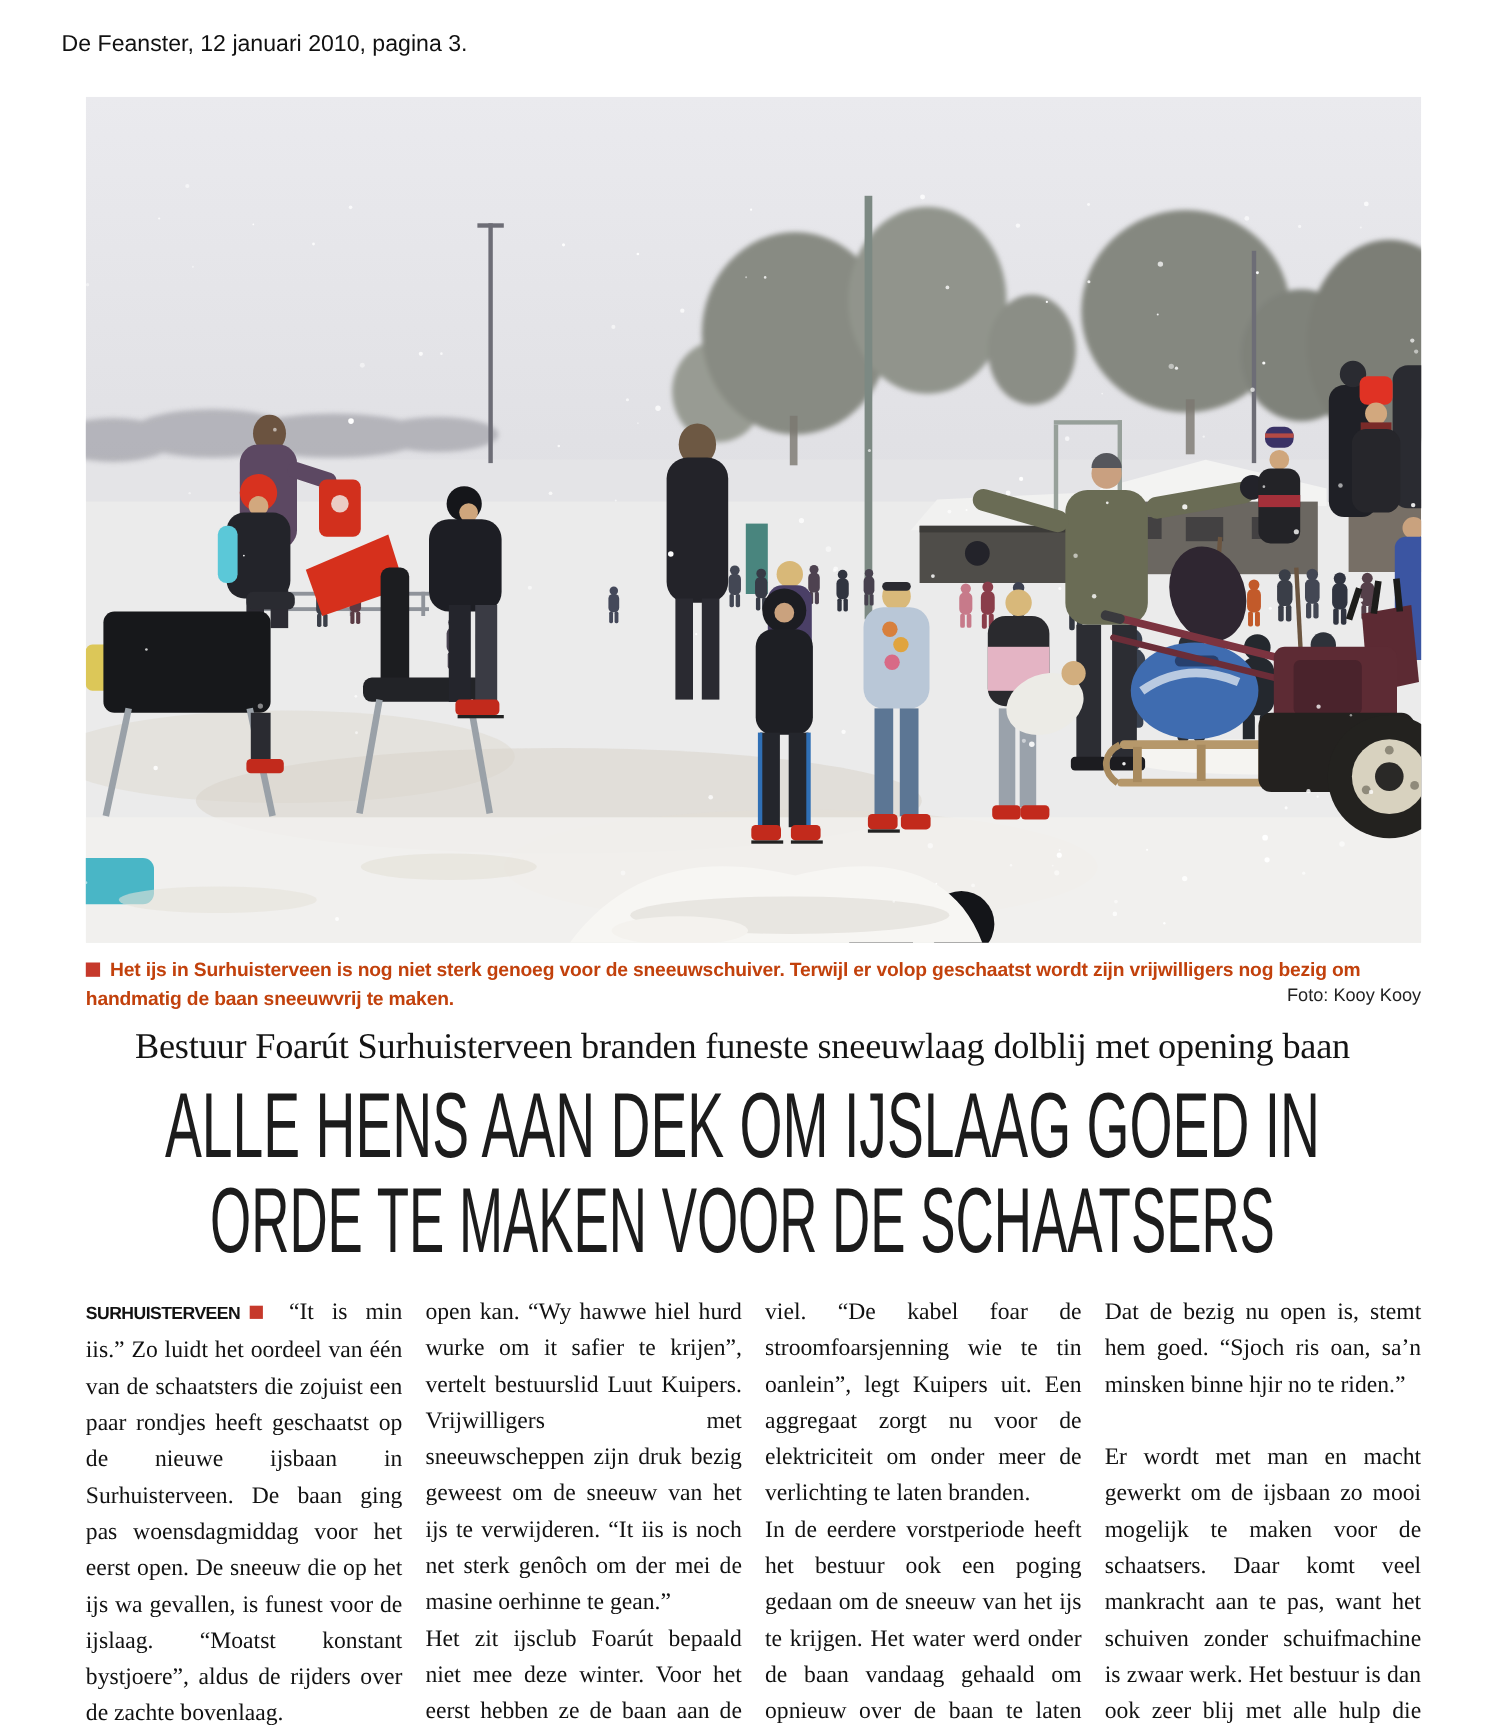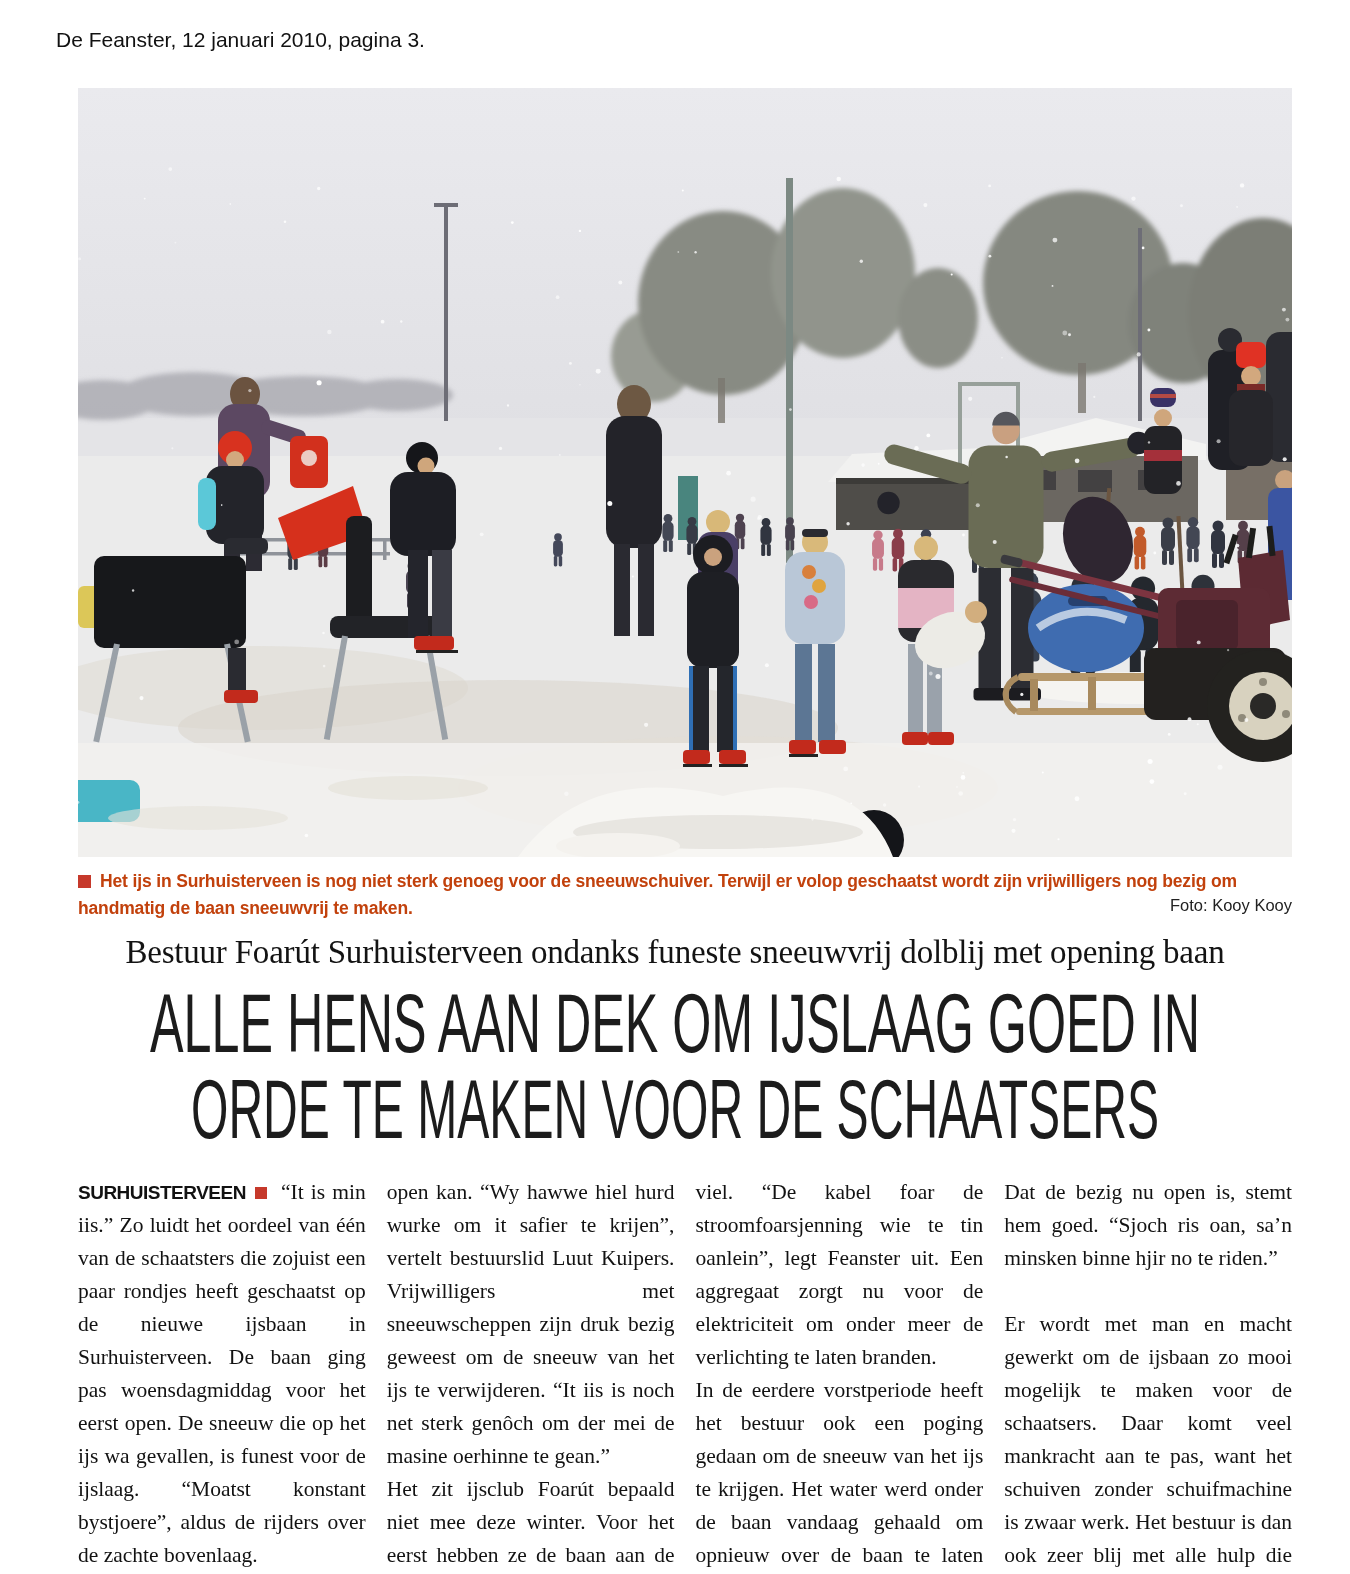--- a/index.html
+++ b/index.html
@@ -27,21 +27,21 @@
            color:#131313; white-space:nowrap; }
 
   .headline-svg{ position:absolute; left:60px; top:982px; }
   .headline-svg text{ font-family:"Liberation Sans", sans-serif; fill:#1c1c1c; }
 
   .columns{ position:absolute; left:78px; top:1176px; width:1214px; display:flex; gap:21px; }
   .col{ flex:1 1 0; font-family:"Liberation Serif", serif; font-size:21.5px;
         line-height:33px; text-align:justify; color:#121212; }
   .col p{ margin:0; }
   .col p.sp{ margin-top:33px; }
-  .dateline{ font-family:"Liberation Sans", sans-serif; font-weight:700; font-size:19px;
+  .dateline{ font-family:"Liberation Sans", sans-serif; font-weight:700; font-size:16px;
              letter-spacing:-0.5px; }
   .redsq{ display:inline-block; width:12px; height:12px; background:var(--red);
           margin:0 7px 0 9px; }
 </style>
 </head>
 <body>
 
 <div class="page">
 
   <div class="masthead">De Feanster, 12 januari 2010, pagina 3.</div>
@@ -468,37 +468,37 @@
           <circle cx="1055.5" cy="110.6" r="2.18" fill="#ffffff" opacity="0.63"></circle>
           <circle cx="488.4" cy="705.7" r="2.23" fill="#ffffff" opacity="0.46"></circle>
           <circle cx="1205.9" cy="221.6" r="1.96" fill="#ffffff" opacity="0.69"></circle>
         </g>
     </svg>
   </div>
 
   <div class="caption"><span class="redsq-cap"></span><span>Het ijs in Surhuisterveen is nog niet sterk genoeg voor de sneeuwschuiver. Terwijl er volop geschaatst wordt zijn vrijwilligers nog bezig om handmatig de baan sneeuwvrij te maken.</span></div>
   <div class="credit">Foto: Kooy Kooy</div>
 
-  <div class="kicker">Bestuur Foarút Surhuisterveen ondanks funeste sneeuwvrij dolblij met opening baan</div>
+  <div class="kicker">Bestuur Foarút Surhuisterveen branden funeste sneeuwlaag dolblij met opening baan</div>
 
   <svg class="headline-svg" width="1230" height="176" viewBox="0 0 1230 176">
     <text x="615" y="70" text-anchor="middle" font-size="84" textLength="1050" lengthAdjust="spacingAndGlyphs">ALLE HENS AAN DEK OM IJSLAAG GOED IN</text>
     <text x="615" y="156" text-anchor="middle" font-size="84" textLength="968" lengthAdjust="spacingAndGlyphs">ORDE TE MAKEN VOOR DE SCHAATSERS</text>
   </svg>
 
   <div class="columns">
       <div class="col">
         <p><span class="dateline">SURHUISTERVEEN</span><span class="redsq"></span>&nbsp;“It is min iis.” Zo luidt het oordeel van één van de schaatsters die zojuist een paar rondjes heeft geschaatst op de nieuwe ijsbaan in Surhuisterveen. De baan ging pas woensdagmiddag voor het eerst open. De sneeuw die op het ijs wa gevallen, is funest voor de ijslaag. “Moatst konstant bystjoere”, aldus de rijders over de zachte bovenlaag.</p>
       </div>
       <div class="col">
         <p>open kan. “Wy hawwe hiel hurd wurke om it safier te krijen”, vertelt bestuurslid Luut Kuipers. Vrijwilligers met sneeuwscheppen zijn druk bezig geweest om de sneeuw van het ijs te verwijderen. “It iis is noch net sterk genôch om der mei de masine oerhinne te gean.”</p>
         <p>Het zit ijsclub Foarút bepaald niet mee deze winter. Voor het eerst hebben ze de baan aan de Vierhuisterweg in gebruik, maar niet alles was gereed toen de vorst in-</p>
       </div>
       <div class="col">
-        <p>viel. “De kabel foar de stroomfoarsjenning wie te tin oanlein”, legt Feanster uit. Een aggregaat zorgt nu voor de elektriciteit om onder meer de verlichting te laten branden.</p>
+        <p>viel. “De kabel foar de stroomfoarsjenning wie te tin oanlein”, legt Kuipers uit. Een aggregaat zorgt nu voor de elektriciteit om onder meer de verlichting te laten branden.</p>
         <p>In de eerdere vorstperiode heeft het bestuur ook een poging gedaan om de sneeuw van het ijs te krijgen. Het water werd onder de baan vandaag gehaald om opnieuw over de baan te laten lopen. “Doe waard it teiwaar, dus dat plan is net slagge”, zegt Kuipers.</p>
       </div>
       <div class="col">
         <p>Dat de bezig nu open is, stemt hem goed. “Sjoch ris oan, sa’n minsken binne hjir no te riden.”</p>
         <p class="sp">Er wordt met man en macht gewerkt om de ijsbaan zo mooi mogelijk te maken voor de schaatsers. Daar komt veel mankracht aan te pas, want het schuiven zonder schuifmachine is zwaar werk. Het bestuur is dan ook zeer blij met alle hulp die door vrijwilligers wordt geboden. “Alle help is wolkom!”</p>
       </div>
     </div>
 
 </div>
 

